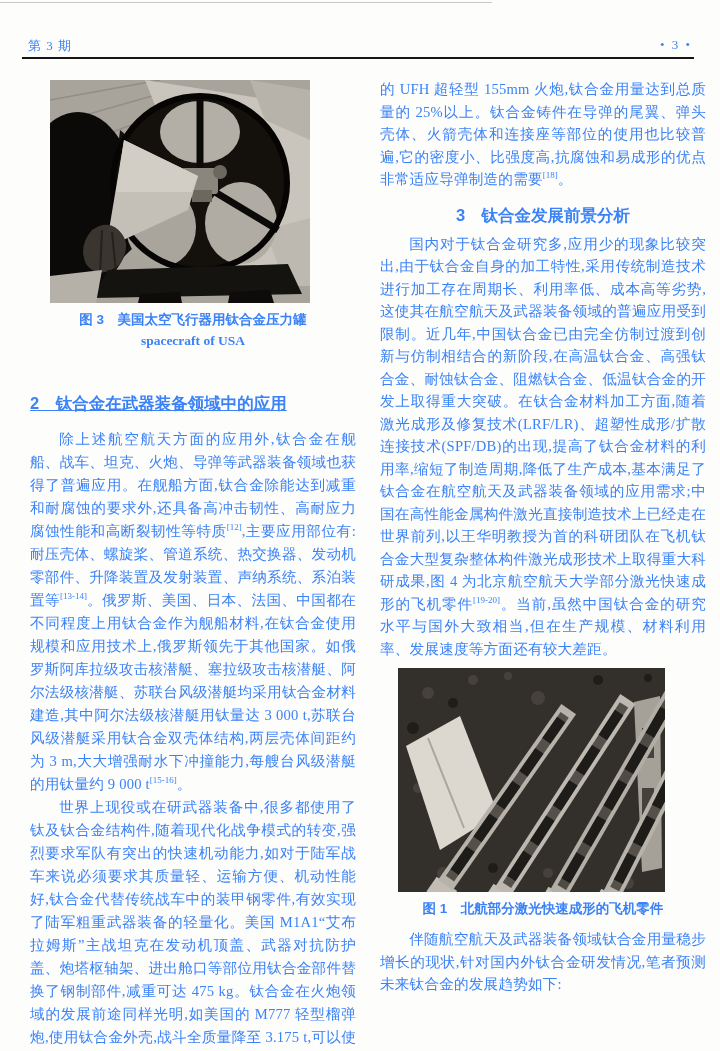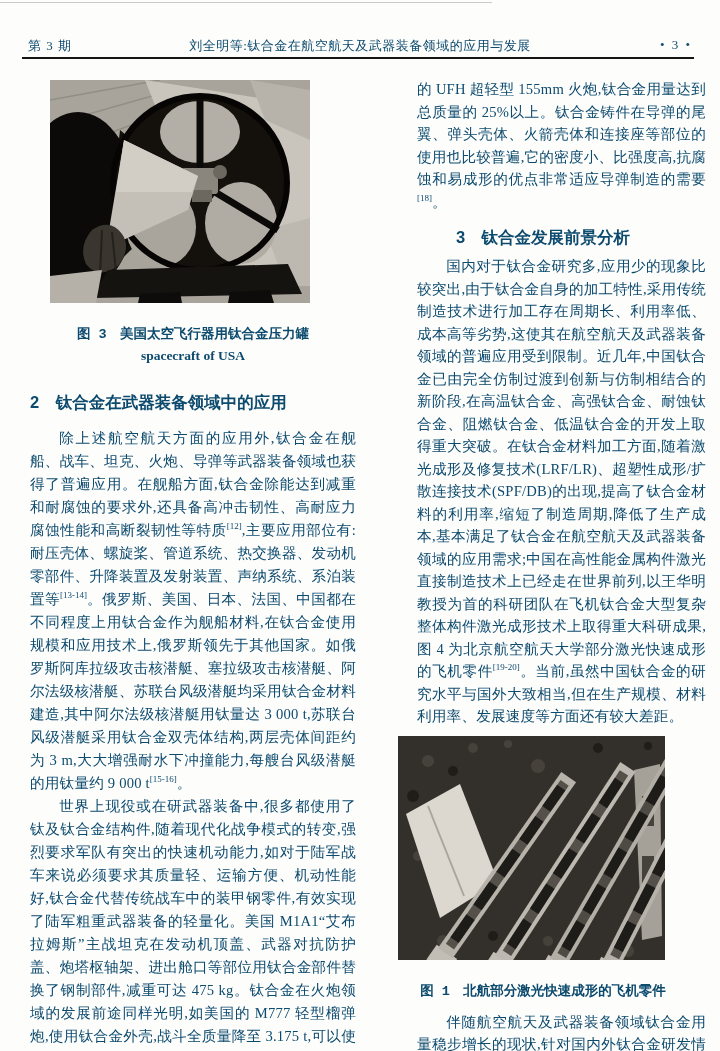--- a/index.html
+++ b/index.html
@@ -1,52 +1,51 @@
 <!DOCTYPE html>
 <html><head>
 <meta charset="utf-8">
 <style>
   html,body{margin:0;padding:0;background:#888;}
   .page{position:relative;width:720px;height:1051px;background:#fdfdfc;overflow:hidden;
-        font-family:"Liberation Serif","DejaVu Serif",serif;color:#0c4a6e;}
+        font-family:"Liberation Serif","DejaVu Serif",serif;color:#3b82f6;}
   .artifact-line{position:absolute;left:0;top:2px;width:492px;height:1px;background:#c9c9c9;}
   .hdr-issue{position:absolute;left:28px;top:37px;font-size:13px;letter-spacing:1px;}
   .hdr-title{position:absolute;left:100px;right:100px;top:37px;text-align:center;font-size:13px;letter-spacing:.5px;}
   .hdr-page{position:absolute;right:28px;top:37px;font-size:13px;letter-spacing:2px;}
   .hdr-rule{position:absolute;left:22px;right:26px;top:57px;height:2px;background:#171513;}
   .col{position:absolute;width:326px;}
   .col-left{left:30px;top:80px;}
   .col-right{left:380px;top:78px;}
   .body-p{font-size:14.6px;line-height:23px;text-align:justify;text-indent:2em;margin:0;letter-spacing:.2px;}
-  .col-right .body-p{line-height:22.5px;margin-left:37px;}
+  .col-right .body-p{line-height:22.5px;}
   .no-indent{text-indent:0;}
   sup{font-size:9px;line-height:0;letter-spacing:0;}
   .fig-photo{display:block;background:#aaa69e;}
   .fig3{margin:0 0 0 20px;width:260px;height:223px;}
   .fig4{margin:8px 0 0 18px;width:267px;height:224px;}
-  .cap-cn{margin:22px 0 0 0;text-align:center;font-family:Liberation Mono, monospace;
+  .cap-cn{margin:7px 0 0 0;text-align:center;font-family:Liberation Sans, sans-serif;
           font-weight:bold;font-size:13.5px;line-height:20px;}
   .cap-en{margin:0;text-align:center;font-weight:bold;font-size:13.5px;line-height:21px;
           font-family:"Liberation Serif","DejaVu Serif",serif;}
   .sec-heading{font-family:"Liberation Sans","DejaVu Sans",sans-serif;font-weight:bold;
                font-size:16.5px;line-height:24px;margin:0;}
-  .sec2{margin:24px 0 13px 0;}
+  .sec2{margin:40px 0 13px 0;text-decoration:underline;}
   .sec3{margin:12px 0 6px 0;text-align:center;}
   .p-after-fig{margin-top:9px;}
   .p-gap{margin-top:0;}
 </style>
 </head>
 <body>
 
 <div class="page">
 
   <div class="artifact-line"></div>
 
   <div class="hdr-issue">第 3 期</div>
-  <div class="hdr-title">刘全明等:钛合金在航空航天及武器装备领域的应用与发展</div>
   <div class="hdr-page">• 3 •</div>
   <div class="hdr-rule"></div>
 
   <div class="col col-left">
 
     <svg class="fig-photo fig3" viewBox="0 0 260 223">
       <rect width="260" height="223" fill="#a8a49c"></rect>
       <g stroke="#928e86" stroke-width="1.5">
         <line x1="0" y1="20" x2="110" y2="0"></line>
           <line x1="0" y1="45" x2="130" y2="8"></line>

